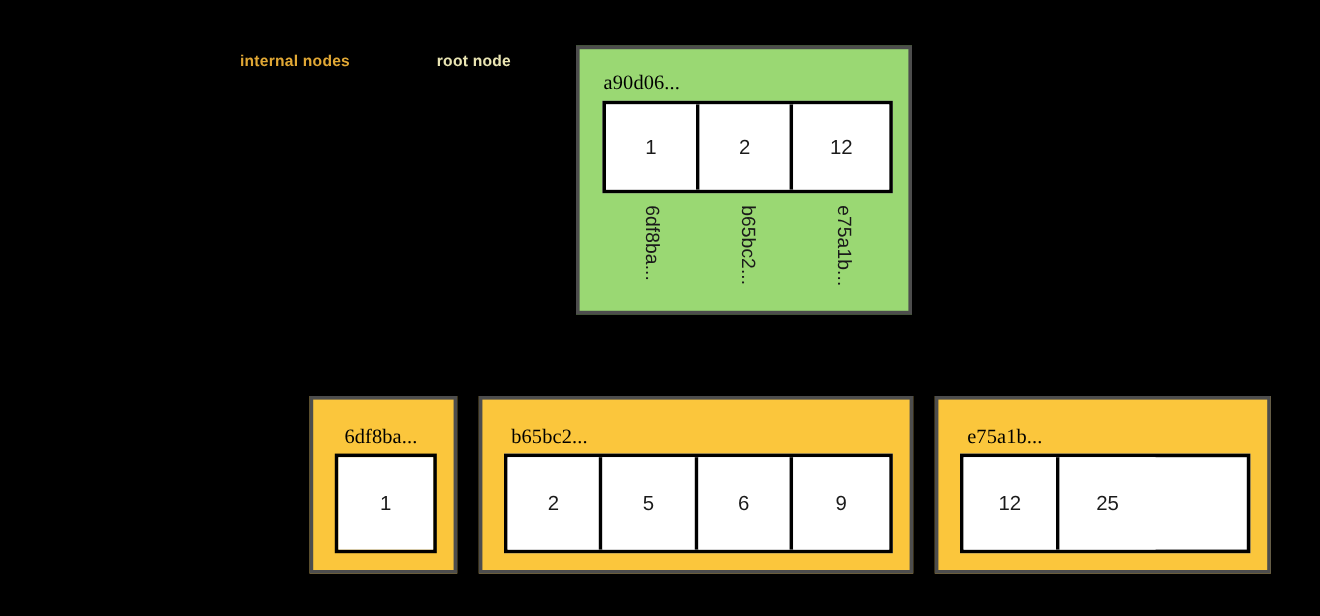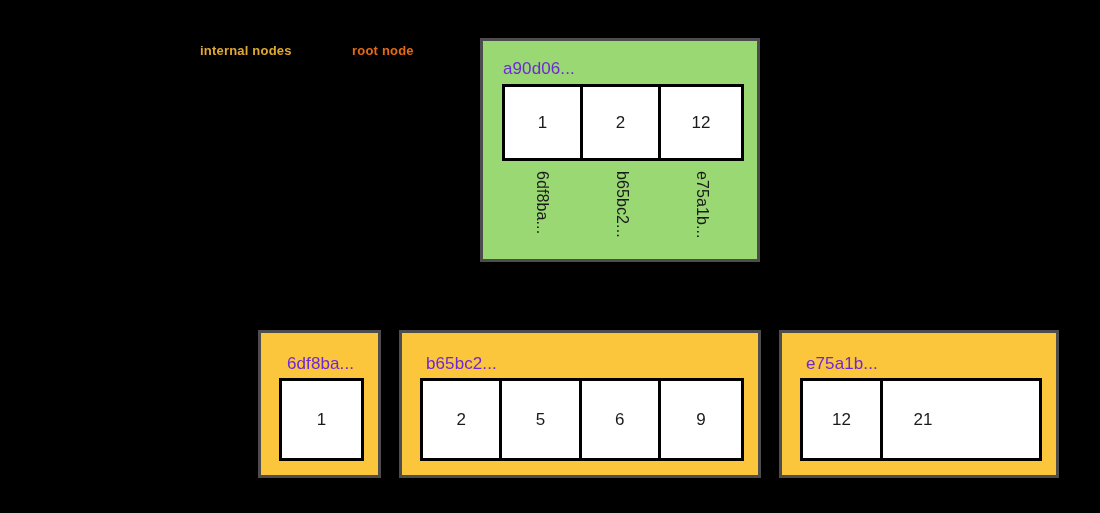--- a/index.html
+++ b/index.html
@@ -31,23 +31,23 @@
     white-space: nowrap;
     opacity: 0.92;
     filter: blur(0.4px);
   }
   #legend-internal {
     left: 200px;
     top: 43px;
     color: #f5b73a;
   }
   #legend-root {
-    left: 352px;
+    left: 364px;
     top: 43px;
-    color: #f97316;
+    color: #fef9c3;
   }
 
   
   .links {
     position: absolute;
     left: 0;
     top: 0;
     width: 1100px;
     height: 513px;
     pointer-events: none;
@@ -63,23 +63,24 @@
   .node.root {
     background: #9ad873;
   }
   .node.leaf {
     background: #fbc63c;
   }
 
   .node-label {
     position: absolute;
     font-size: 17px;
-    color: #6d28d9;
+    color: #000000;
     white-space: nowrap;
     letter-spacing: 0.1px;
+    font-family: Liberation Serif, serif;
   }
 
   .cells {
     position: absolute;
     display: flex;
     box-sizing: border-box;
     border: 3px solid #000000;
     background: #ffffff;
   }
   .cell {
@@ -199,17 +200,17 @@
       <div class="cell">5</div>
       <div class="cell">6</div>
       <div class="cell">9</div>
     </div>
   </div>
 
   <div class="node leaf" id="node-leaf-2">
     <div class="node-label">e75a1b...</div>
     <div class="cells">
       <div class="cell">12</div>
-      <div class="cell">21</div>
+      <div class="cell">25</div>
     </div>
   </div>
 
 </div>
 
 </body></html>

